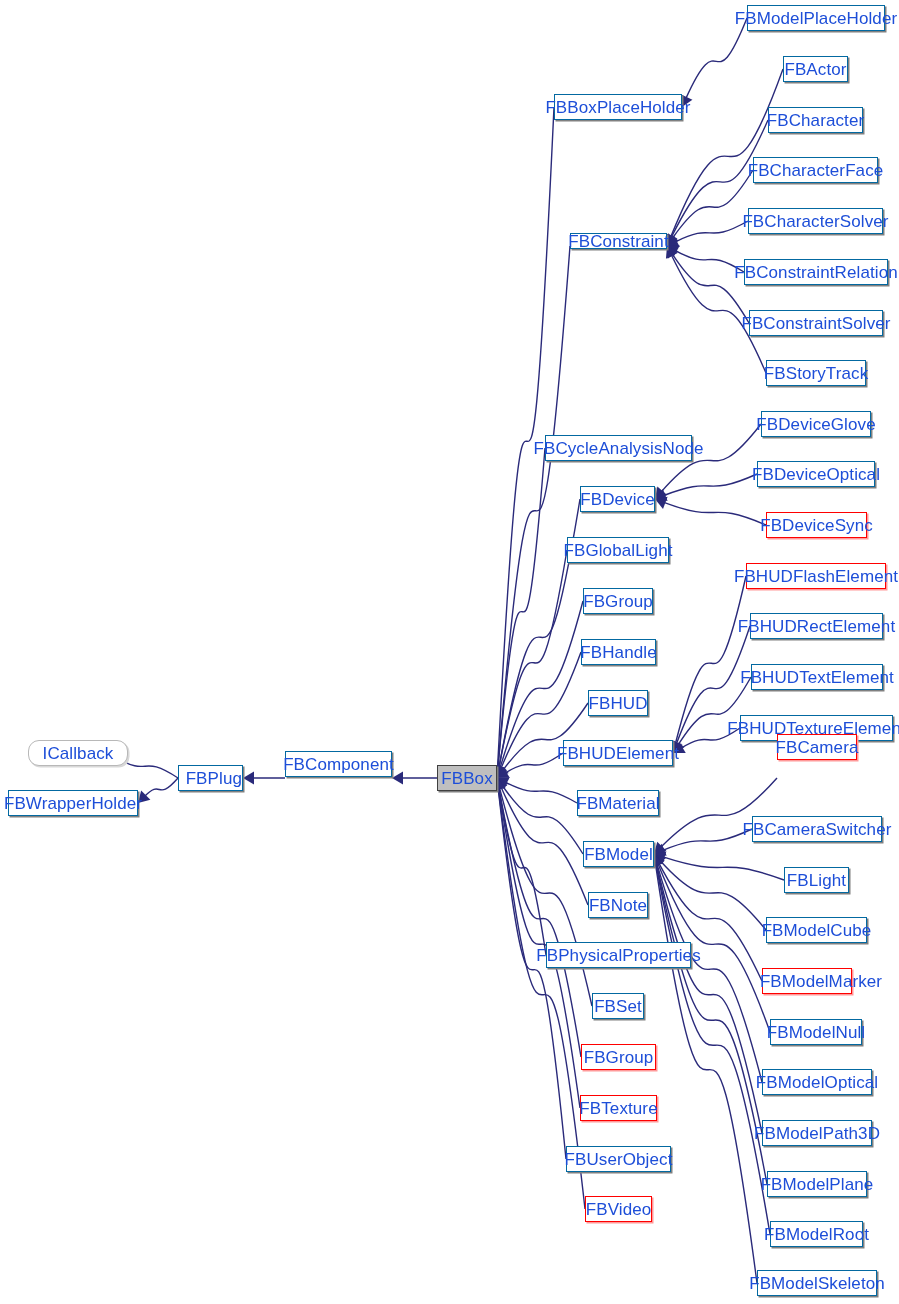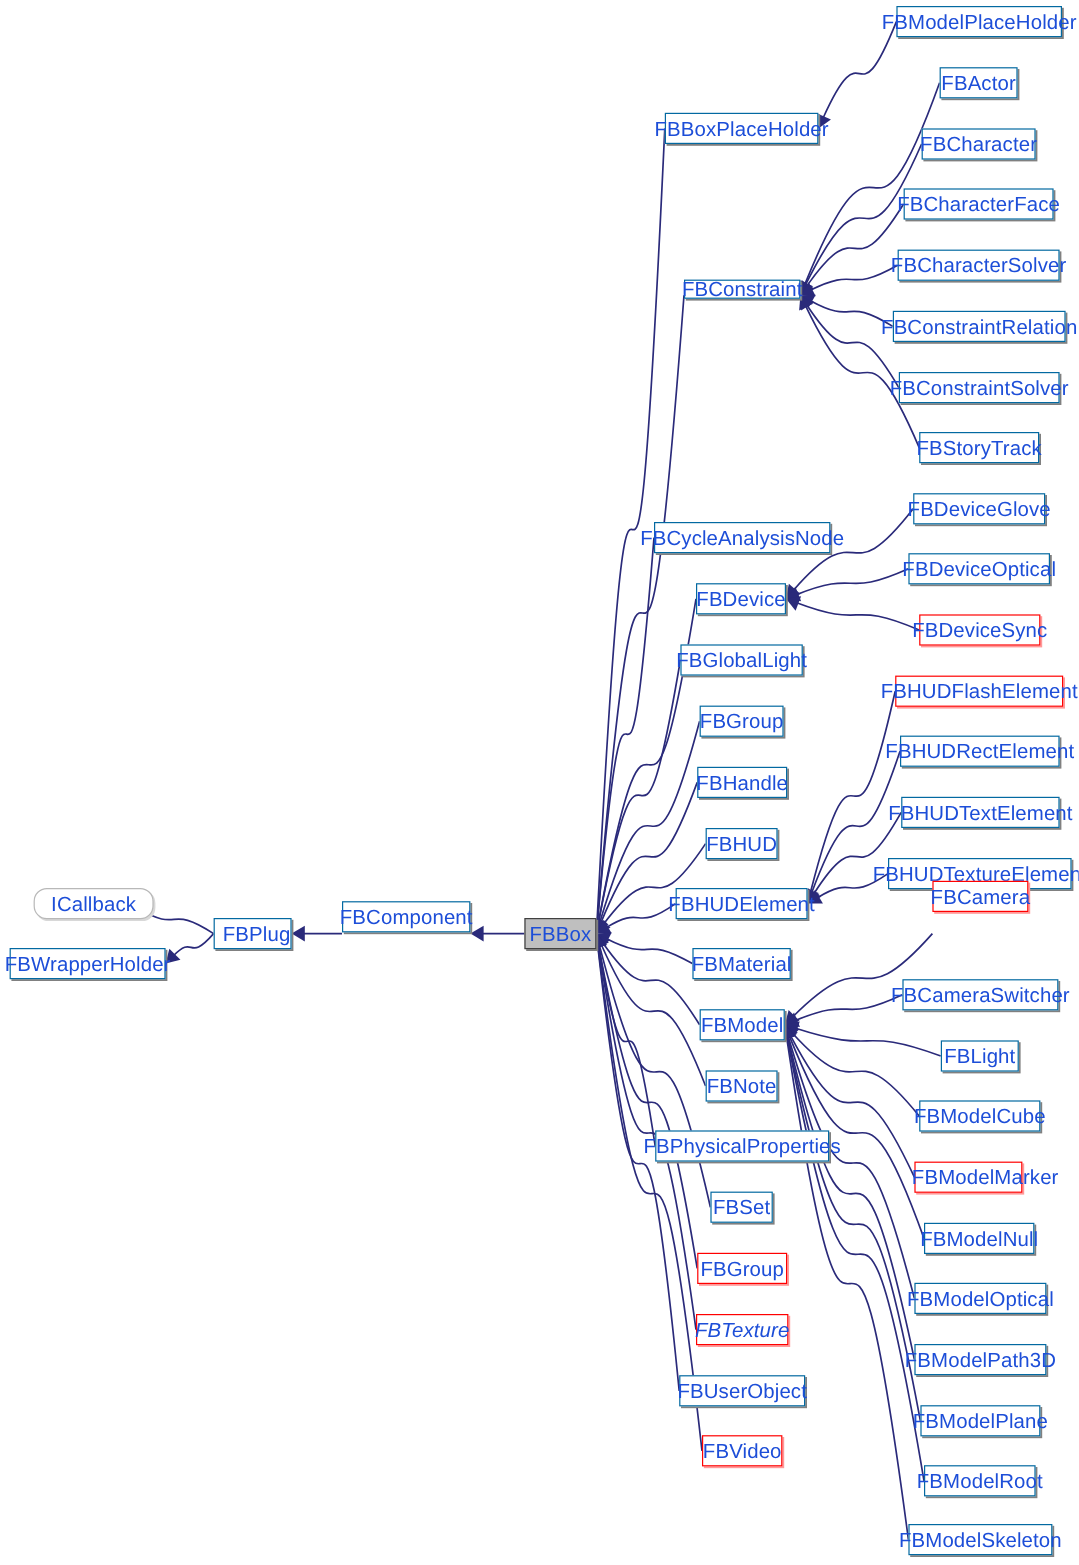--- a/index.html
+++ b/index.html
@@ -217,21 +217,21 @@
       </div>
       <div class="node shadow" style="left: 546px; top: 942px; width: 145px; height: 26px;">
         <span class="label">FBPhysicalProperties</span>
       </div>
       <div class="node shadow" style="left: 592px; top: 993px; width: 52px; height: 26px;">
         <span class="label">FBSet</span>
       </div>
       <div class="node red" style="left: 581px; top: 1044px; width: 75px; height: 26px;">
         <span class="label">FBGroup</span>
       </div>
-      <div class="node red" style="left: 580px; top: 1095px; width: 77px; height: 26px; font-style: italic;">
+      <div class="node red" style="left: 580px; top: 1095px; width: 77px; height: 26px;">
         <span class="label">FBTexture</span>
       </div>
       <div class="node shadow" style="left: 566px; top: 1146px; width: 105px; height: 26px;">
         <span class="label">FBUserObject</span>
       </div>
       <div class="node red" style="left: 585px; top: 1196px; width: 67px; height: 26px;">
         <span class="label">FBVideo</span>
       </div>
       <div class="node shadow" style="left: 747px; top: 5px; width: 138px; height: 26px;">
         <span class="label">FBModelPlaceHolder</span>

